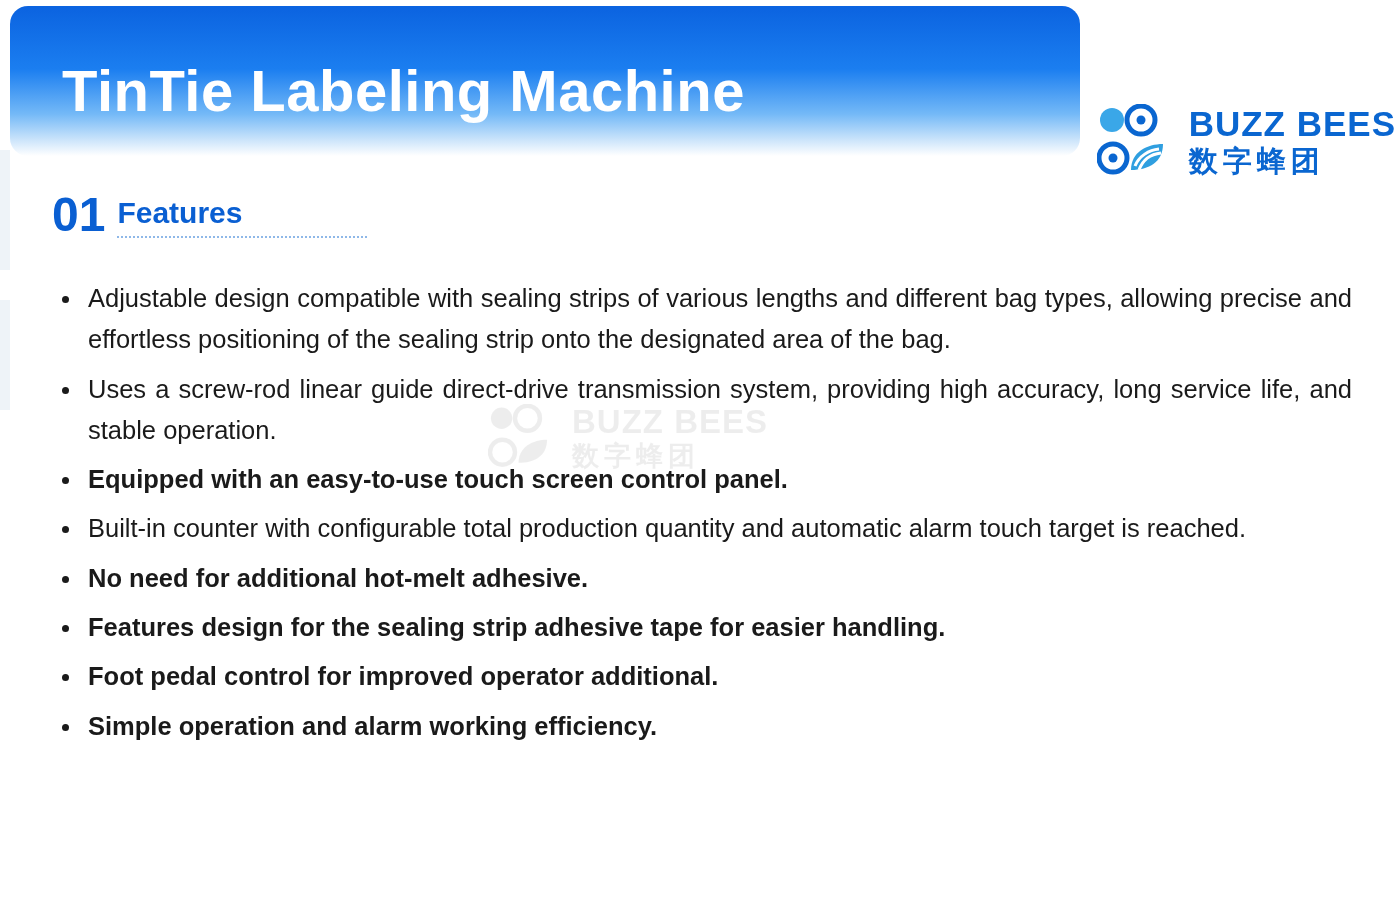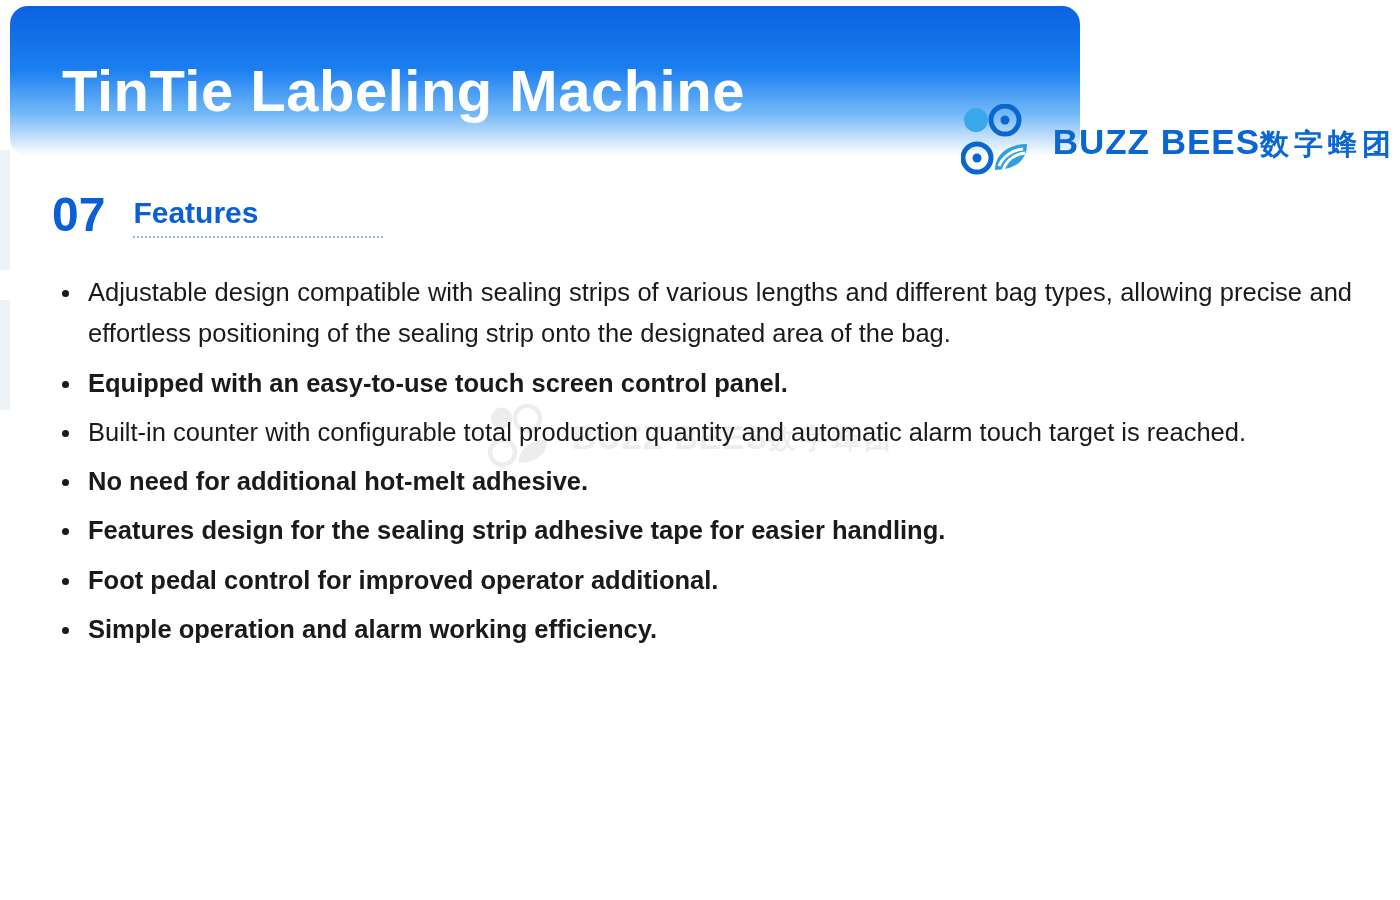--- a/index.html
+++ b/index.html
@@ -47,21 +47,21 @@
     align-items: center;
     gap: 14px;
   }
   .brand-mark {
     position: relative;
     width: 78px;
     height: 74px;
   }
   .brand-text {
     display: flex;
-    flex-direction: row;
+    flex-direction: column;
     justify-content: center;
     line-height: 1;
   }
   .brand-en {
     font-size: 35px;
     font-weight: bold;
     color: #0a66d0;
     letter-spacing: 1px;
     white-space: nowrap;
   }
@@ -85,21 +85,20 @@
   }
   .section-num {
     font-size: 48px;
     font-weight: bold;
     color: #0a5fd2;
     line-height: 0.95;
   }
   .section-title-wrap {
     position: relative;
     padding-bottom: 10px;
-    margin-left: 16px;
   }
   .section-title {
     font-size: 30px;
     font-weight: bold;
     color: #0a5fd2;
     line-height: 1;
   }
   .section-underline {
     position: absolute;
     left: 0;
@@ -134,21 +133,21 @@
     color: #7d7d7d;
     letter-spacing: 5px;
     margin-top: 5px;
     white-space: nowrap;
   }
 
   
   .features {
     position: absolute;
     left: 52px;
-    top: 272px;
+    top: 278px;
     width: 1300px;
   }
   .feature-item {
     position: relative;
     padding-left: 36px;
     font-size: 25.5px;
     color: #1a1a1a;
     line-height: 1.62;
     margin-bottom: 8px;
     text-align: justify;
@@ -197,21 +196,21 @@
       <path d="M42 66 C46 55, 55 50, 64 49" fill="none" stroke="#ffffff" stroke-width="3"></path>
     </svg>
   </div>
   <div class="brand-text">
     <div class="brand-en">BUZZ BEES</div>
     <div class="brand-cn">数字蜂团</div>
   </div>
 </div>
 
 <div class="section-head">
-  <div class="section-num">07</div>
+  <div class="section-num">01</div>
   <div class="section-title-wrap">
     <div class="section-title">Features</div>
     <div class="section-underline"></div>
   </div>
 </div>
 
 <div class="watermark">
   <div class="wm-mark">
     <svg width="70" height="66" viewBox="0 0 78 74" xmlns="http://www.w3.org/2000/svg">
       <circle cx="15" cy="16" r="12" fill="#7d7d7d"></circle>
@@ -221,19 +220,20 @@
     </svg>
   </div>
   <div class="brand-text">
     <div class="wm-en">BUZZ BEES</div>
     <div class="wm-cn">数字蜂团</div>
   </div>
 </div>
 
 <div class="features">
   <div class="feature-item">Adjustable design compatible with sealing strips of various lengths and different bag types, allowing precise and effortless positioning of the sealing strip onto the designated area of the bag.</div>
+  <div class="feature-item">Uses a screw-rod linear guide direct-drive transmission system, providing high accuracy, long service life, and stable operation.</div>
   <div class="feature-item nojustify">Equipped with an easy-to-use touch screen control panel.</div>
   <div class="feature-item">Built-in counter with configurable total production quantity and automatic alarm touch target is reached.</div>
   <div class="feature-item nojustify">No need for additional hot-melt adhesive.</div>
   <div class="feature-item nojustify">Features design for the sealing strip adhesive tape for easier handling.</div>
   <div class="feature-item nojustify">Foot pedal control for improved operator additional.</div>
   <div class="feature-item nojustify">Simple operation and alarm working efficiency.</div>
 </div>
 
 </body></html>

